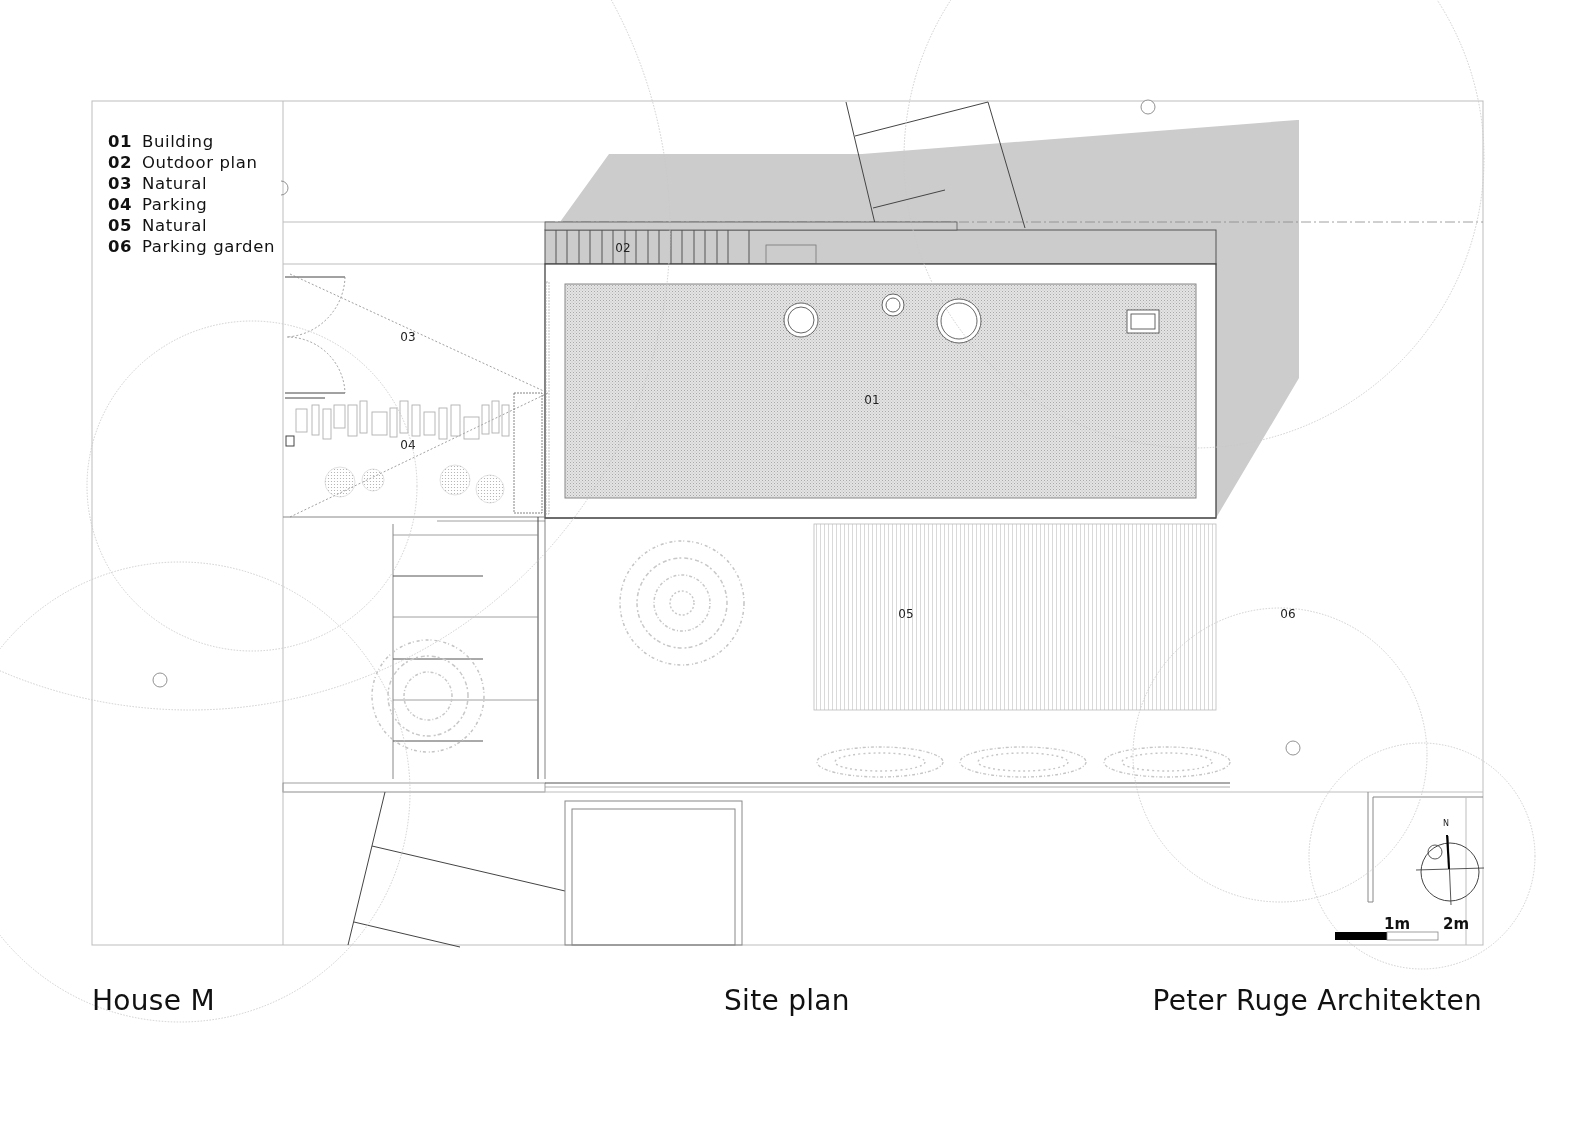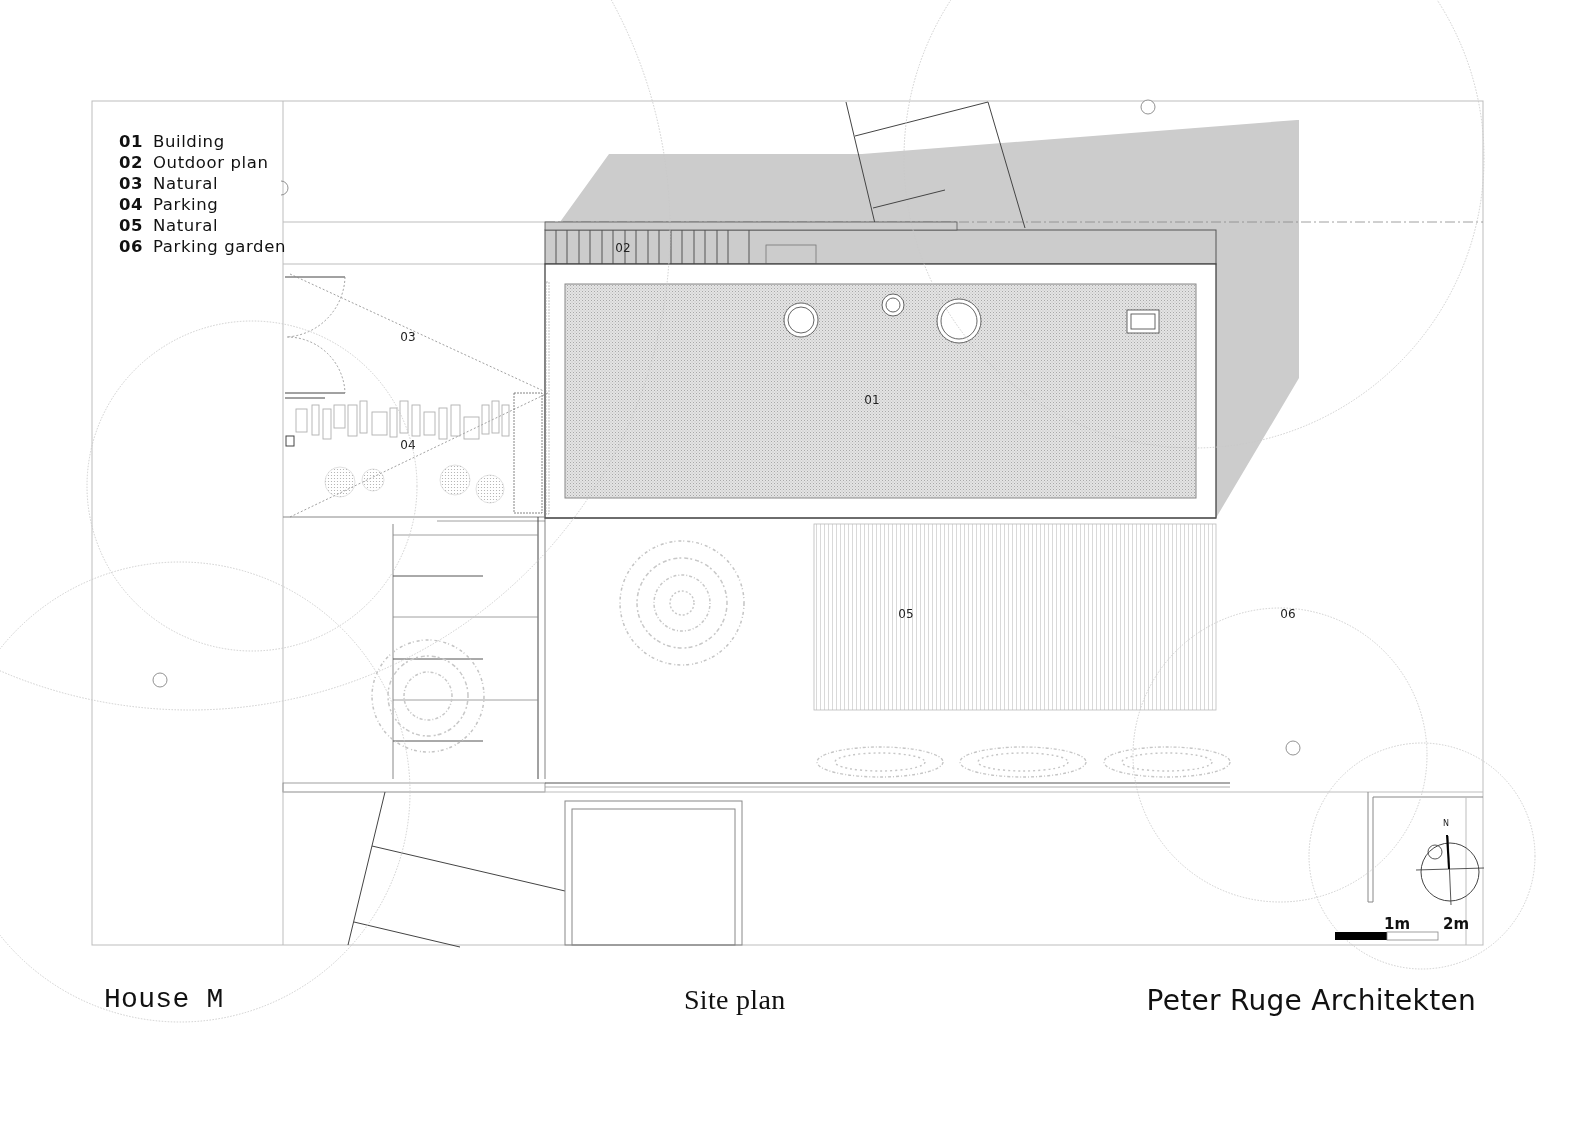--- a/index.html
+++ b/index.html
@@ -1,24 +1,24 @@
 <!DOCTYPE html>
 <html><head>
 <meta charset="utf-8">
 <style>
   html, body { margin: 0; padding: 0; background: #ffffff; }
   body { width: 1588px; height: 1123px; position: relative; overflow: hidden; font-family: "DejaVu Sans", sans-serif; }
   #plan { position: absolute; left: 0; top: 0; width: 1588px; height: 1123px; }
   .legend { position: absolute; left: 108px; top: 131px; font-family: "DejaVu Sans", sans-serif; font-size: 16.5px; color: #111; line-height: 21px; letter-spacing: 0.6px; }
-  .legend-row { white-space: nowrap; margin-left: 11px; }
+  .legend-row { white-space: nowrap; }
   .legend-num { font-weight: bold; display: inline-block; width: 34px; }
   .caption { position: absolute; top: 984px; font-family: "DejaVu Sans", sans-serif; font-size: 28px; color: #111; letter-spacing: 0.3px; }
-  .cap-left { left: 104px; font-family: Liberation Mono, monospace; }
-  .cap-center { left: 684px; font-family: Liberation Serif, serif; }
-  .cap-right { right: 112px; }
+  .cap-left { left: 92px; }
+  .cap-center { left: 724px; }
+  .cap-right { right: 106px; }
   .area-label { font-family: "DejaVu Sans", sans-serif; font-size: 12px; fill: #222; }
   .scale-label { font-family: "DejaVu Sans", sans-serif; font-size: 15px; font-weight: bold; fill: #111; }
   .north-label { font-family: "DejaVu Sans", sans-serif; font-size: 8px; fill: #222; }
 </style>
 </head>
 <body>
 
 <svg id="plan" viewBox="0 0 1588 1123" xmlns="http://www.w3.org/2000/svg">
   <defs>
     <pattern id="roofHatch" width="3" height="3" patternUnits="userSpaceOnUse">

